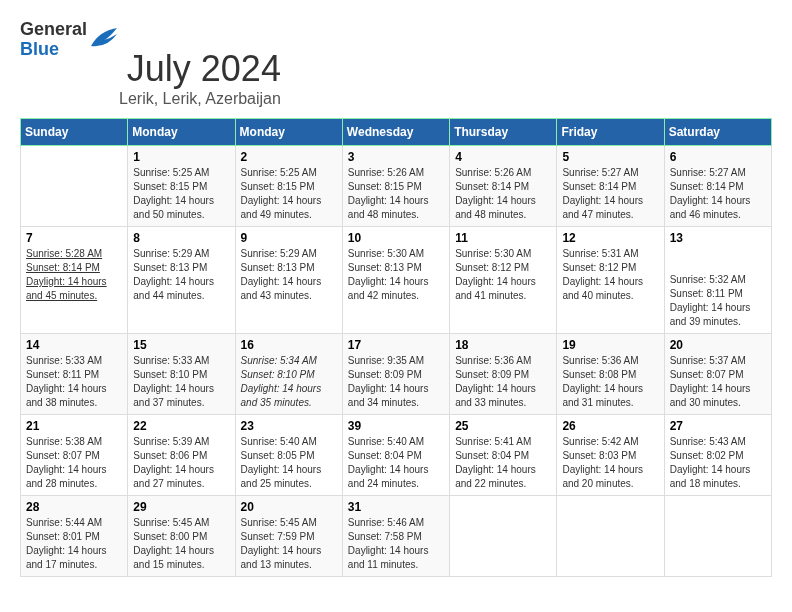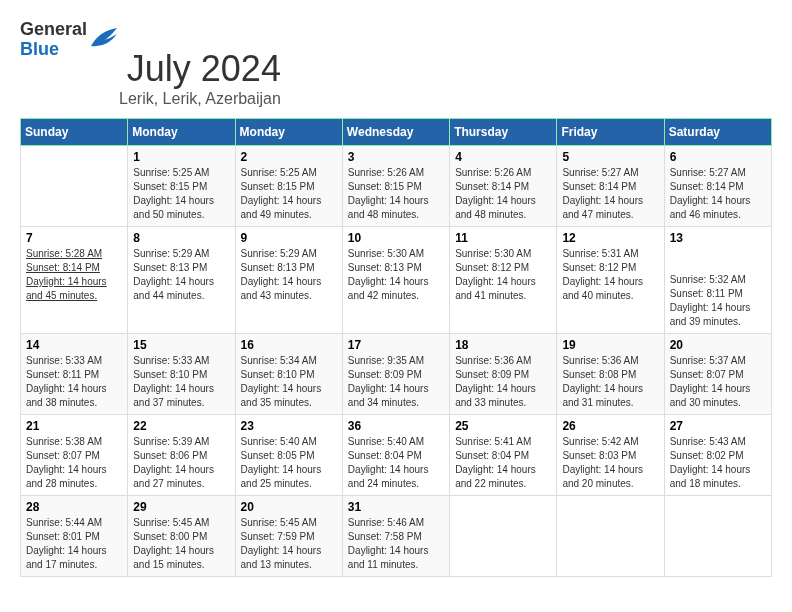--- a/index.html
+++ b/index.html
@@ -232,21 +232,21 @@
         </td>
         <td>
           <span class="day-number">15</span>
           <div class="day-info" style="white-space: pre-line;">Sunrise: 5:33 AM
 Sunset: 8:10 PM
 Daylight: 14 hours
 and 37 minutes.</div>
         </td>
         <td>
           <span class="day-number">16</span>
-          <div class="day-info" style="white-space: pre-line;">Sunrise: 5:34 AM
+          <div class="day-info" style="white-space: pre-line; font-style: italic;">Sunrise: 5:34 AM
 Sunset: 8:10 PM
 Daylight: 14 hours
 and 35 minutes.</div>
         </td>
         <td>
           <span class="day-number">17</span>
           <div class="day-info" style="white-space: pre-line;">Sunrise: 9:35 AM
 Sunset: 8:09 PM
 Daylight: 14 hours
 and 34 minutes.</div>
@@ -289,21 +289,21 @@
 and 27 minutes.</div>
         </td>
         <td>
           <span class="day-number">23</span>
           <div class="day-info" style="white-space: pre-line;">Sunrise: 5:40 AM
 Sunset: 8:05 PM
 Daylight: 14 hours
 and 25 minutes.</div>
         </td>
         <td>
-          <span class="day-number">36</span>
+          <span class="day-number">39</span>
           <div class="day-info" style="white-space: pre-line;">Sunrise: 5:40 AM
 Sunset: 8:04 PM
 Daylight: 14 hours
 and 24 minutes.</div>
         </td>
         <td>
           <span class="day-number">25</span>
           <div class="day-info" style="white-space: pre-line;">Sunrise: 5:41 AM
 Sunset: 8:04 PM
 Daylight: 14 hours

